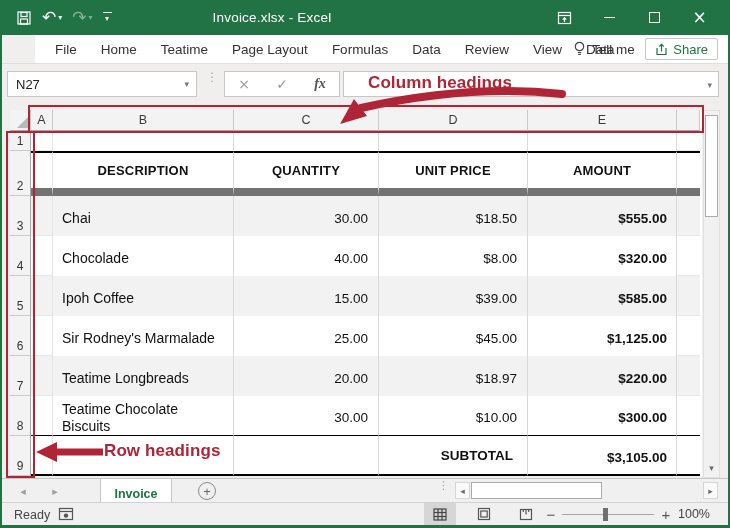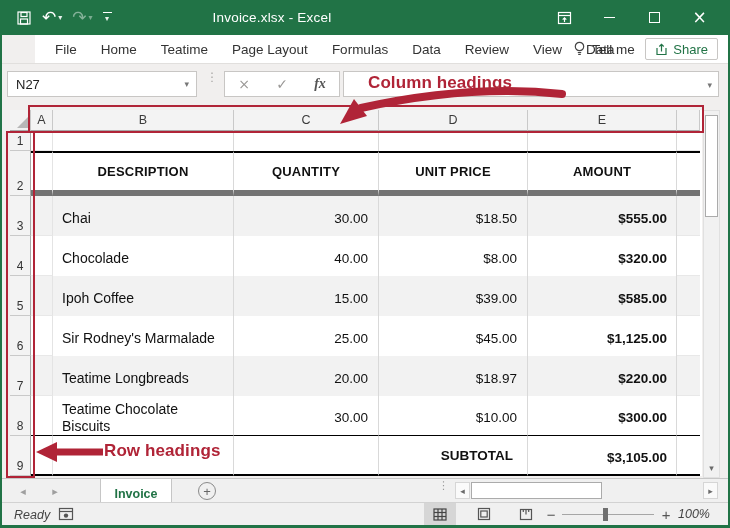--- a/index.html
+++ b/index.html
@@ -58,21 +58,21 @@
   .rowhdr{ width:21px; background:#f3f3f3; border-right:1px solid #a8a8a8; border-bottom:1px solid #c9c9c9;
     display:flex; align-items:flex-end; justify-content:center; padding-bottom:2px; font-size:12px; color:#333; cursor:cell; }
   .cell{ display:flex; align-items:center; font-size:13.5px; color:#111; background:#fff; cursor:cell; }
   .colA, .colF{ border-bottom:1px solid #e8e8e8; background:#fff; }
   .colA{ border-right:1px solid #e4e4e4; }
   .cell.b-cell{ border-right:1px solid #d9d9d9; }
   .cell.c-cell{ border-right:1px solid #d9d9d9; }
   .cell.d-cell{ border-right:1px solid #d9d9d9; }
   .cell.e-cell{ border-right:1px solid #d9d9d9; }
   .row-shaded .cell{ background:#f2f2f2; }
-  .row-header2 .cell{ border-top:2px solid #000; border-bottom:6px solid #737373; font-weight:700; font-size:13px;
+  .row-header2 .cell{ border-top:2px solid #000; border-bottom:8px solid #737373; font-weight:700; font-size:13px;
     justify-content:center; letter-spacing:.2px; }
   .row-last .cell{ border-bottom:1.5px solid #000; }
   .row-subtotal .cell{ border-bottom:2px solid #000; }
   .c-desc{ justify-content:flex-start; padding:4px 14px 0 9px; font-size:14px; line-height:1.15; }
   .c-num{ justify-content:flex-end; padding:4px 10px 0 0; }
   .c-amt{ justify-content:flex-end; padding:4px 9px 0 0; font-weight:700; }
   .c-sublabel{ justify-content:flex-end; padding-right:14px; font-weight:700; font-size:13.5px; }
   
   .ann-rect{ position:absolute; border:2.5px solid #b02437; pointer-events:none; }
   .ann-col-rect{ left:26px; top:105px; width:676px; height:28px; }
@@ -93,21 +93,21 @@
   .sheet-tab{ position:absolute; left:98px; top:0; width:72px; height:32px; background:#fff;
     border-left:1px solid #c6c6c6; border-right:1px solid #c6c6c6; border-bottom:3px solid #217346;
     display:flex; align-items:center; justify-content:center; font-size:12.5px; font-weight:700; color:#217346; cursor:pointer; }
   .newsheet{ position:absolute; left:196px; top:3px; width:18px; height:18px; border:1.5px solid #8a8a8a; border-radius:50%;
     display:flex; align-items:center; justify-content:center; color:#666; font-size:13px; line-height:1; cursor:pointer; }
   .strip-dots{ position:absolute; left:436px; top:4px; color:#9a9a9a; font-size:11px; line-height:.5; }
   .hbtn{ position:absolute; top:3px; width:15px; height:17px; display:flex; align-items:center; justify-content:center;
     color:#6a6a6a; font-size:9px; font-family:"DejaVu Sans",sans-serif; border:1px solid #d6d6d6; background:#fafafa; cursor:pointer; }
   .hthumb{ position:absolute; left:469px; top:3px; width:131px; height:17px; background:#fff; border:1px solid #ababab; cursor:grab; }
   
-  .statusbar{ position:absolute; left:0; top:502px; right:0; height:23px; background:#f0f0f0; border-top:1px solid #d2d2d2;font-style:italic; }
+  .statusbar{ position:absolute; left:0; top:502px; right:0; height:23px; background:#f0f0f0; border-top:1px solid #d2d2d2; }
   .ready{ position:absolute; left:12px; top:0; height:23px; display:flex; align-items:center; font-size:12.5px; color:#444; }
   .macro{ position:absolute; left:56px; top:4px; cursor:pointer; }
   .viewbtn{ position:absolute; top:0; width:32px; height:22px; display:flex; align-items:center; justify-content:center; cursor:pointer; }
   .viewbtn.active{ background:#d6d6d6; }
   .zoom-minus,.zoom-plus{ position:absolute; top:0; height:22px; width:16px; display:flex; align-items:center; justify-content:center;
     color:#555; font-size:15px; cursor:pointer; }
   .zoom-track{ position:absolute; left:560px; top:11px; width:92px; height:1px; background:#a6a6a6; }
   .zoom-thumb{ position:absolute; left:601px; top:5px; width:5px; height:13px; background:#6f6f6f; cursor:grab; }
   .zoom-label{ position:absolute; left:676px; top:0; height:22px; display:flex; align-items:center; font-size:12.5px; color:#444; cursor:pointer; }
   svg{ display:block; }

